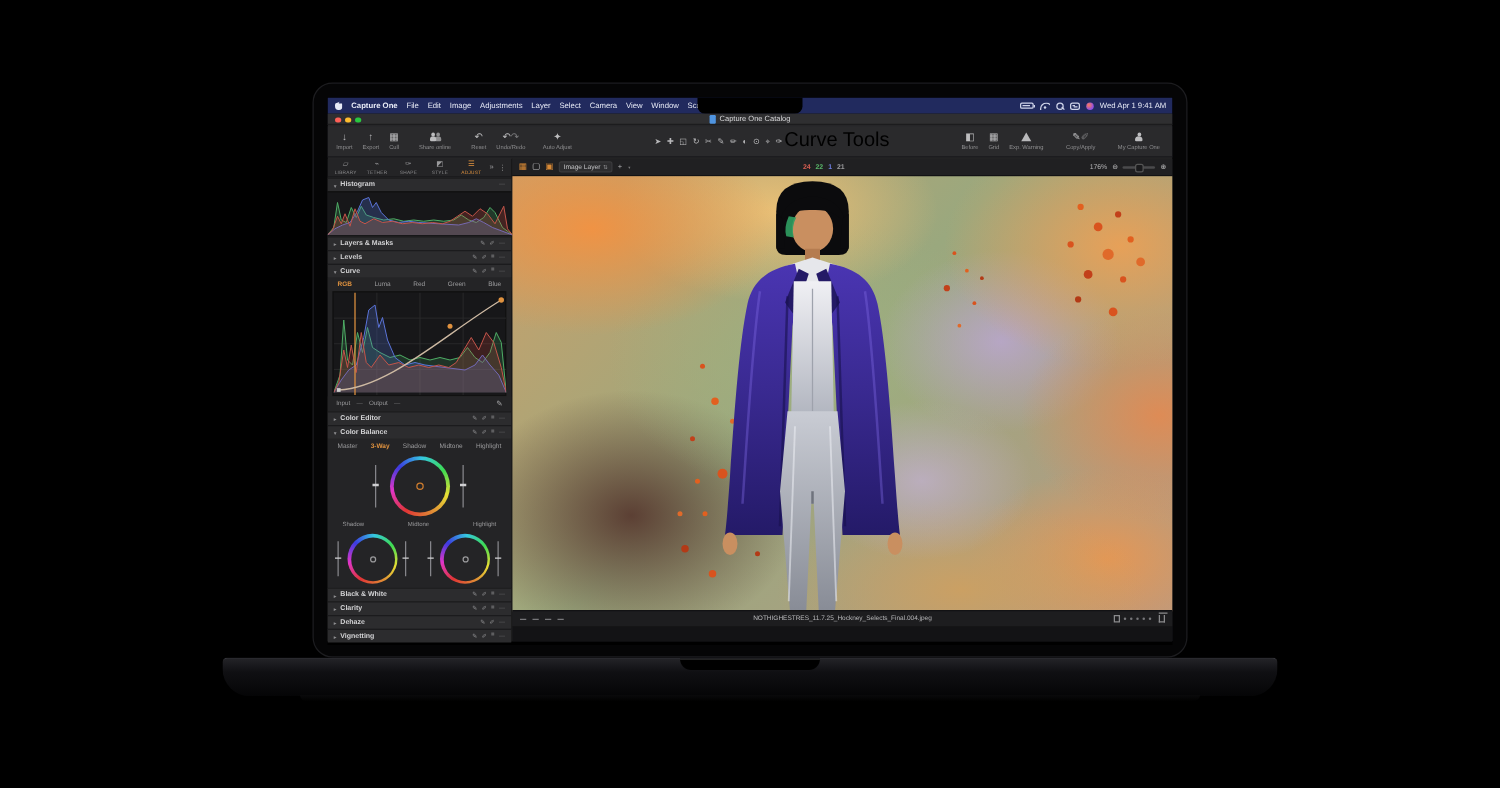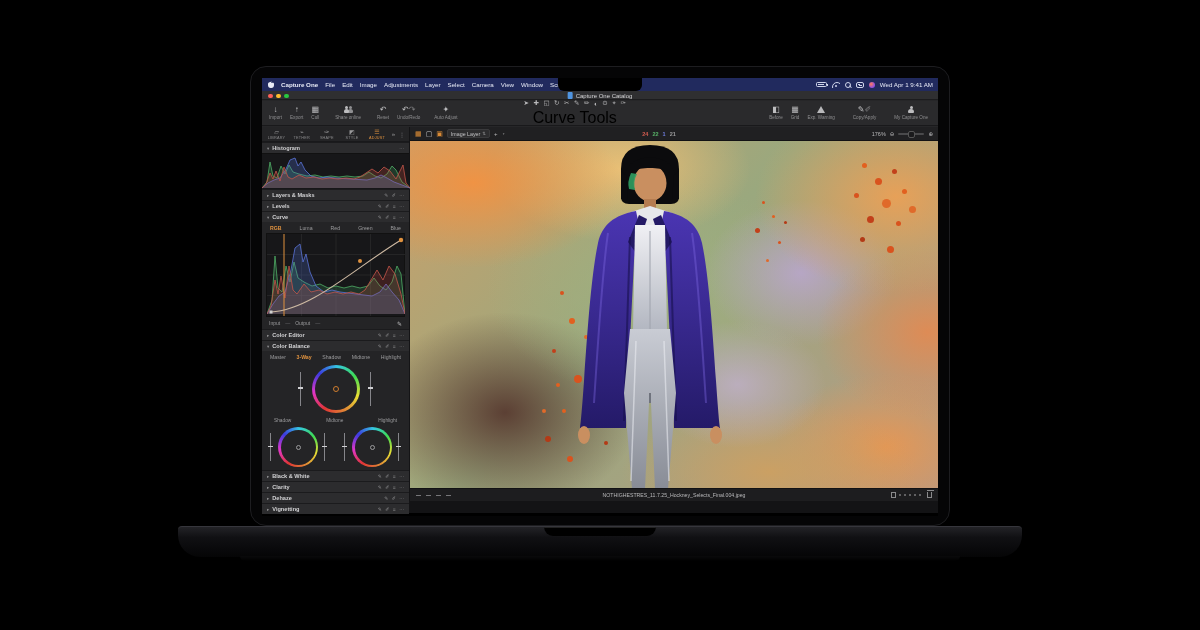--- a/index.html
+++ b/index.html
@@ -64,21 +64,21 @@
   
   .toolbar { position:absolute; left:0; top:10px; width:100%; height:25px; background:#2a2a2c;
              border-bottom:1px solid #19191b; display:flex; align-items:stretch; }
   .tb-group { display:flex; align-items:stretch; }
   .tbi { display:flex; flex-direction:column; align-items:center; justify-content:center; gap:1.5px;
          padding:0 4px; }
   .tbi .gi { font-size:8px; line-height:8px; color:#bdbdbf; }
   .tbi .gl { font-size:4.6px; color:#8f8f91; white-space:nowrap; }
   .caret { font-size:3.5px; color:#7a7a7c; margin-left:1px; }
   .tools-row { display:flex; align-items:center; gap:4.5px; font-size:6.5px; color:#b9b9bb; }
-  .tools-wrap { display:flex; flex-direction:column; align-items:center; justify-content:center; gap:1.5px; }
+  .tools-wrap { display:flex; flex-direction:row; align-items:center; justify-content:center; gap:1.5px; }
   .warn-tri { width:0; height:0; border-left:4px solid transparent; border-right:4px solid transparent;
               border-bottom:7px solid #b9b9bb; }
   .ic-person { width:8px; height:8px; position:relative; }
   .ic-person::before { content:""; position:absolute; left:2.5px; top:0; width:3px; height:3px;
                        border-radius:50%; background:#bdbdbf; }
   .ic-person::after { content:""; position:absolute; left:1px; top:3.5px; width:6px; height:4px;
                       border-radius:3px 3px 1px 1px; background:#bdbdbf; }
   .ic-people { width:9px; height:8px; position:relative; }
   .ic-people::before { content:""; position:absolute; left:1px; top:0; width:3px; height:3px; border-radius:50%;
                        background:#bdbdbf; box-shadow:4px 0 0 #8f8f91; }

